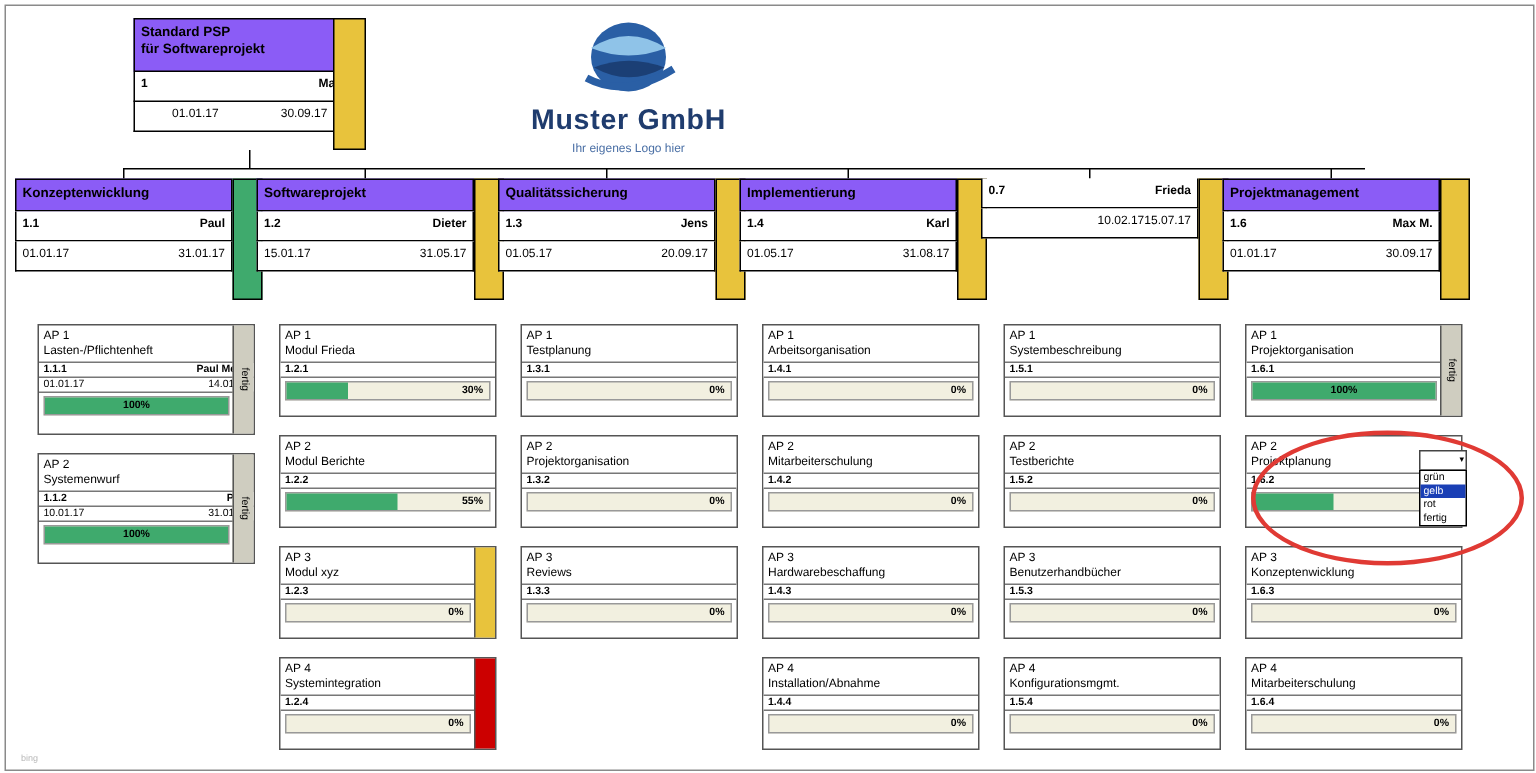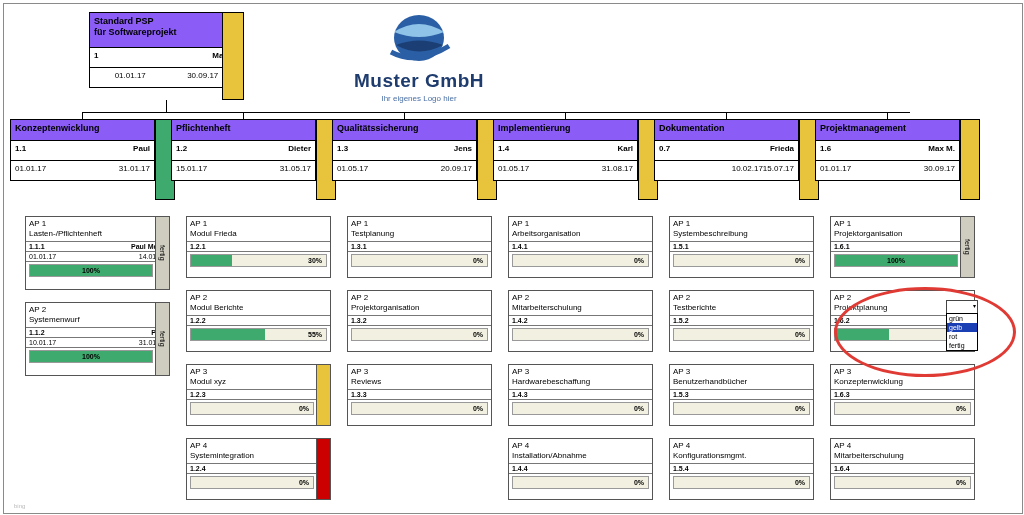--- a/index.html
+++ b/index.html
@@ -154,21 +154,21 @@
           <span>10.01.17</span>
           <span>31.01.17</span>
         </div>
         <div class="bar-wrap" style="margin-right:16px;">
           <div class="bar-fill" style="width:100%;"></div>
           <div class="bar-txt center">100%</div>
         </div>
         <div class="apside" style="background:#cfcdc0;">fertig</div>
       </div>
       <div class="phase" style="left: 167px;">
-        <div class="hdr">Pflichtenheft</div>
+        <div class="hdr">Softwareprojekt</div>
         <div class="row bold" style="height:20px;">
           <span>1.2</span>
           <span>Dieter</span>
         </div>
         <div class="row" style="height:20px;justify-content:space-between;">
           <span>15.01.17</span>
           <span>31.05.17</span>
         </div>
       </div>
       <div class="phase-side" style="left: 312px; background: rgb(232, 195, 60);"></div>
@@ -324,21 +324,20 @@
         <div class="wbs">
           <span>1.4.4</span>
           <span></span>
         </div>
         <div class="bar-wrap" style="margin-right:3px;">
           <div class="bar-fill" style="width:0%;"></div>
           <div class="bar-txt ">0%</div>
         </div>
       </div>
       <div class="phase" style="left: 650px;">
-        <div class="hdr">Dokumentation</div>
         <div class="row bold" style="height:20px;">
           <span>0.7</span>
           <span>Frieda</span>
         </div>
         <div class="row" style="height:20px;justify-content:flex-end;">
           <span>10.02.17</span>
           <span>15.07.17</span>
         </div>
       </div>
       <div class="phase-side" style="left: 795px; background: rgb(232, 195, 60);"></div>

